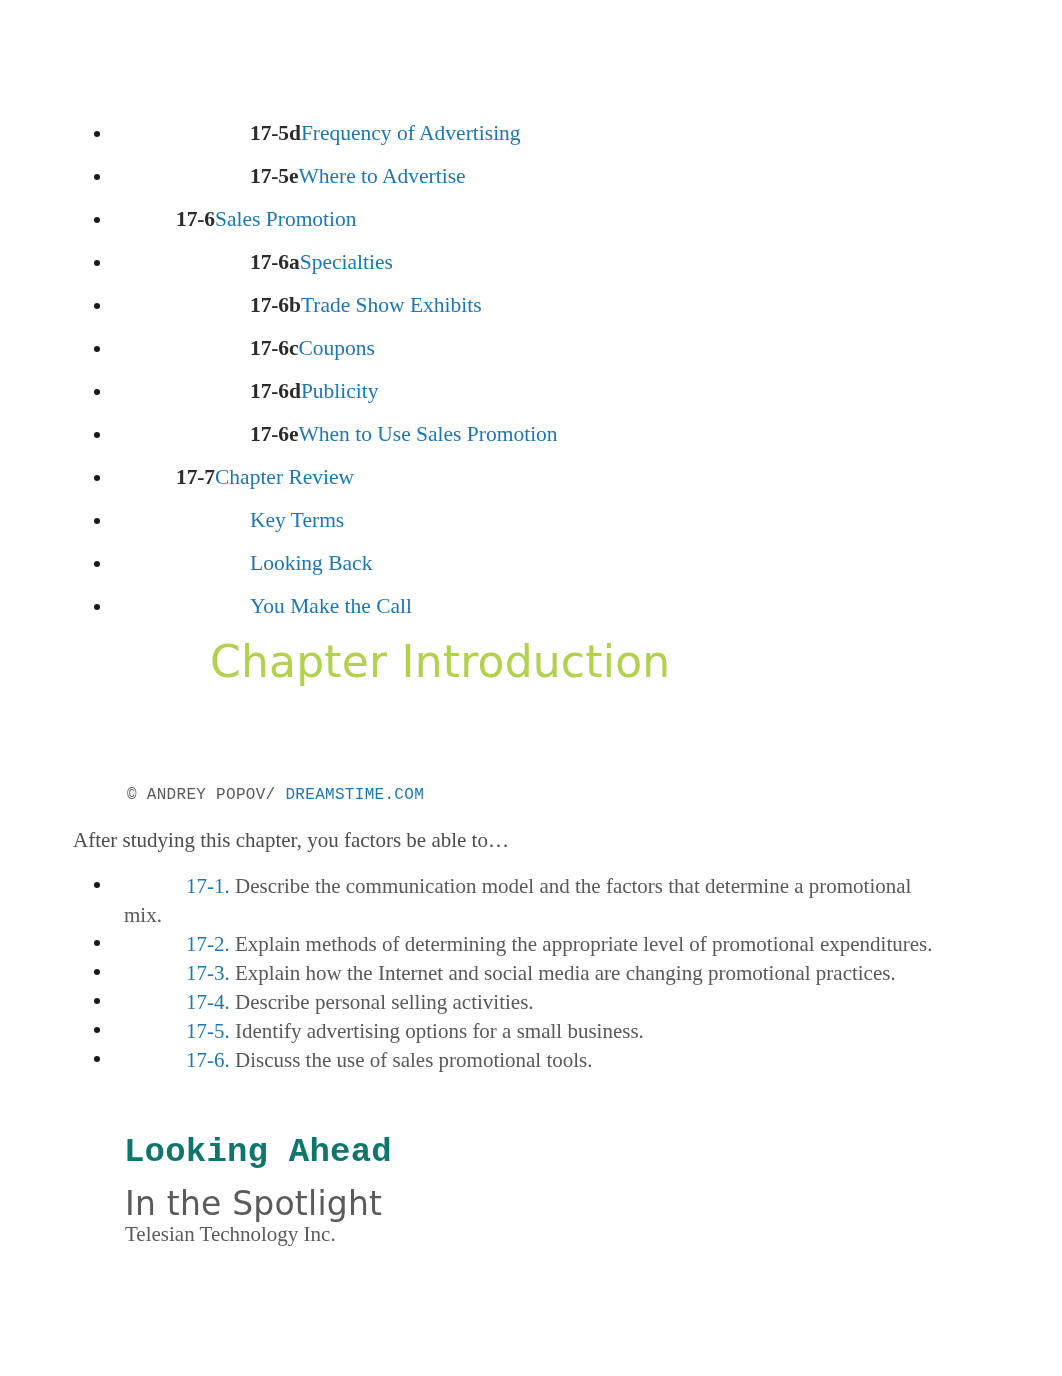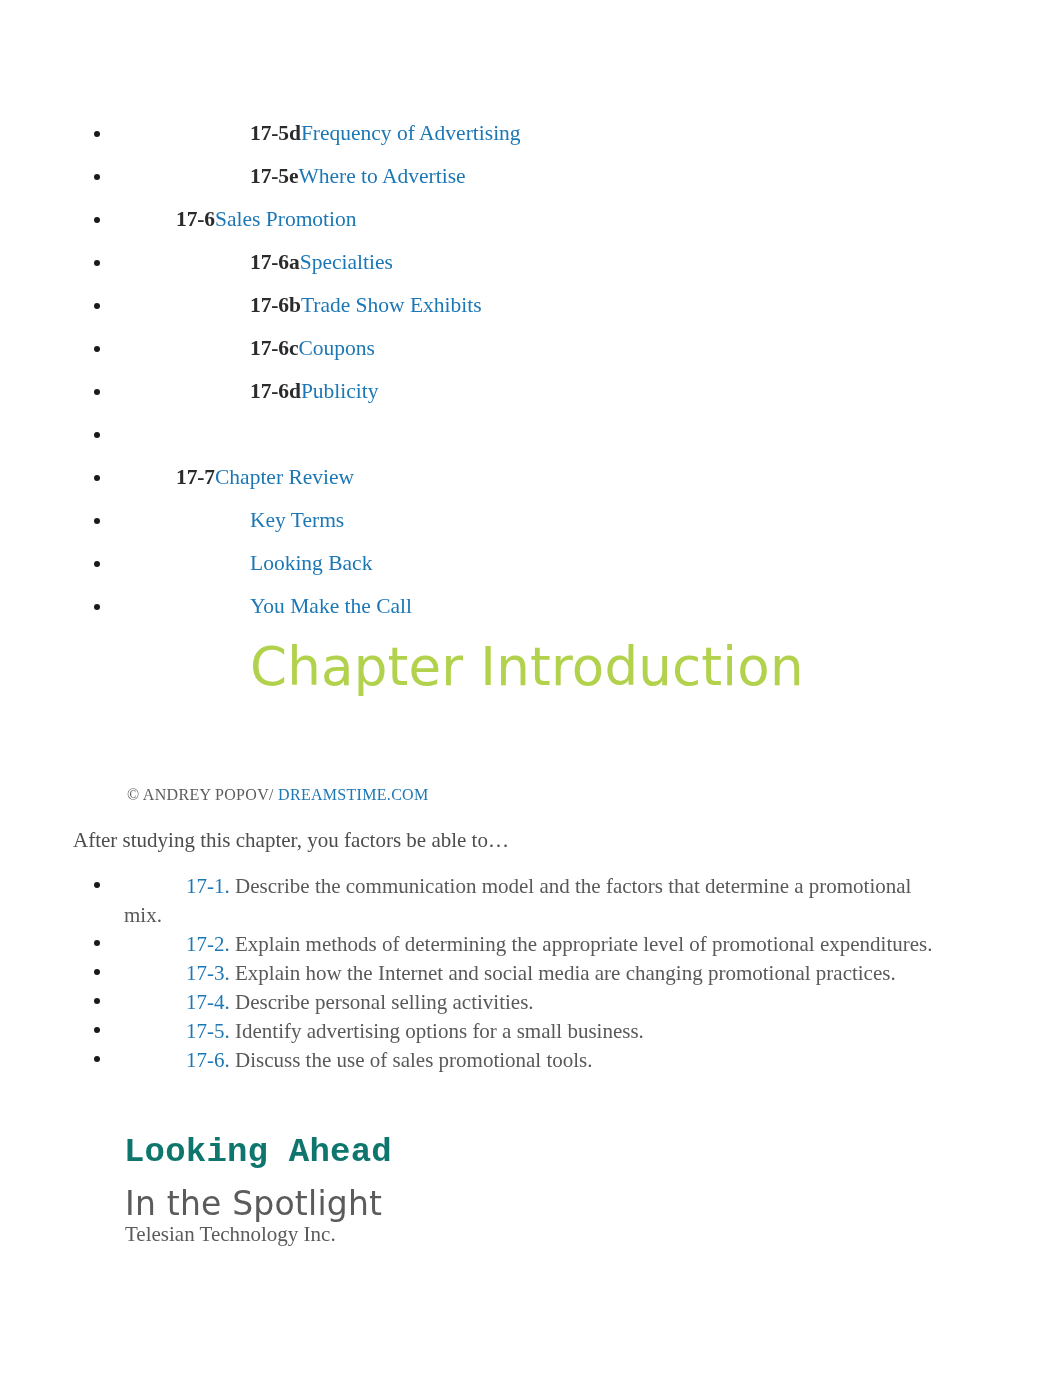--- a/index.html
+++ b/index.html
@@ -62,44 +62,43 @@
   .lk {
     color: #1c77b5;
   }
 
   
   .chapter-intro {
     position: absolute;
     left: 210px;
     top: 636px;
     font-family: "DejaVu Sans", sans-serif;
-    font-size: 53px;
+    font-size: 44px;
     font-weight: 400;
     color: #b2d24d;
     letter-spacing: 0.2px;
     white-space: nowrap;
-    margin-left: 40px;
   }
 
   
   .image-slot {
     position: absolute;
     left: 126px;
     top: 700px;
     width: 700px;
     height: 78px;
     background: #ffffff;
   }
 
   
   .credit {
     position: absolute;
     left: 127px;
     top: 786px;
-    font-family: Liberation Serif, serif;
+    font-family: Liberation Mono, monospace;
     font-size: 16px;
     color: #5b5b5b;
     letter-spacing: 0.3px;
     white-space: nowrap;
   }
   .credit .credit-link {
     color: #1c77b5;
   }
 
   
@@ -211,20 +210,21 @@
       <span class="toc-text lvl2"><span class="num">17-6c</span><span class="lk">Coupons</span></span>
     </div>
 
     <div class="toc-item">
       <span class="bullet"></span>
       <span class="toc-text lvl2"><span class="num">17-6d</span><span class="lk">Publicity</span></span>
     </div>
 
     <div class="toc-item">
       <span class="bullet"></span>
+      <span class="toc-text lvl2"><span class="num">17-6e</span><span class="lk">When to Use Sales Promotion</span></span>
     </div>
 
     <div class="toc-item">
       <span class="bullet"></span>
       <span class="toc-text lvl1"><span class="num">17-7</span><span class="lk">Chapter Review</span></span>
     </div>
 
     <div class="toc-item">
       <span class="bullet"></span>
       <span class="toc-text lvl2"><span class="lk">Key Terms</span></span>

